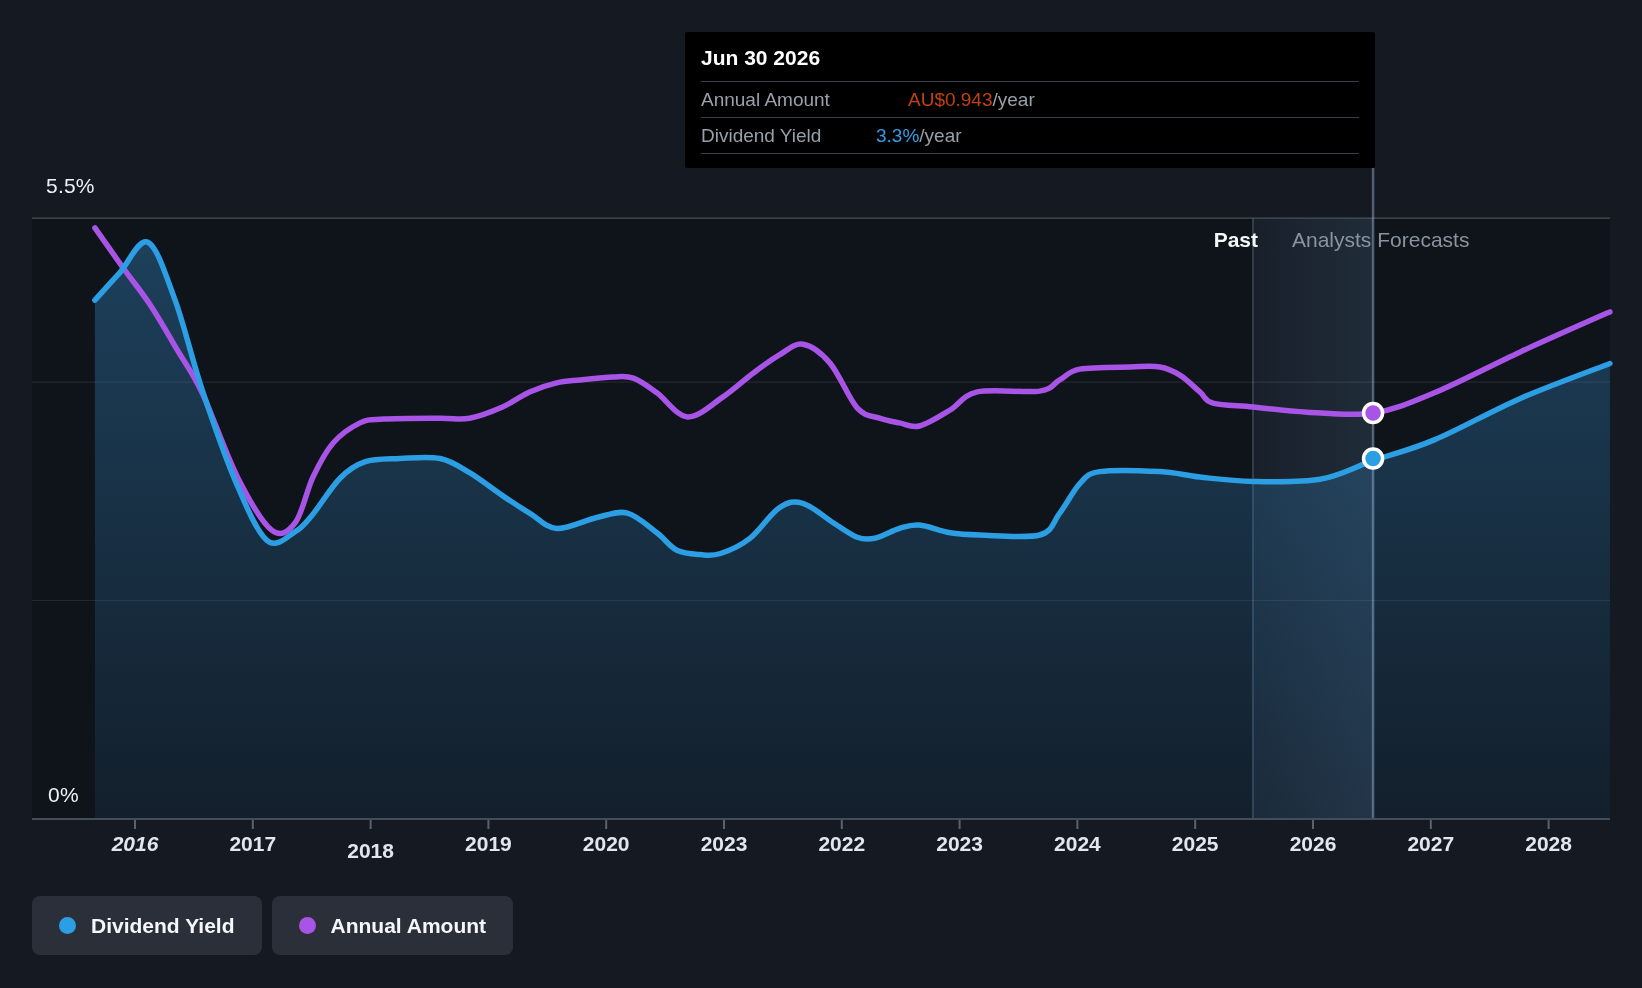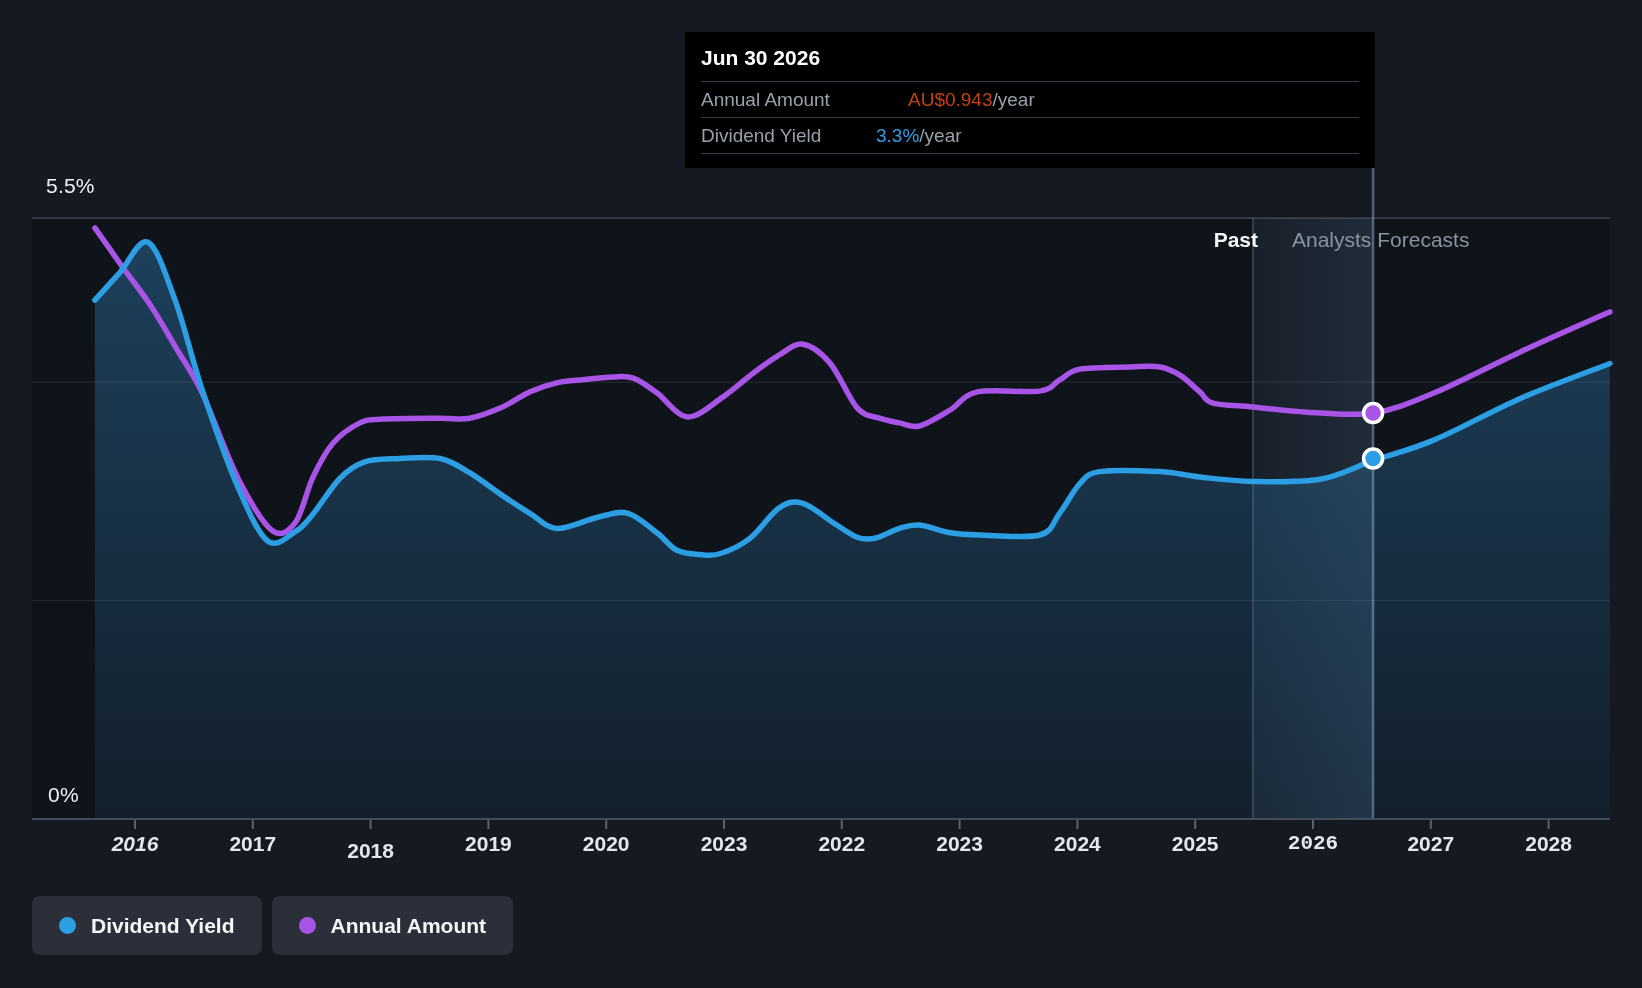--- a/index.html
+++ b/index.html
@@ -109,21 +109,21 @@
       <span class="year-label" style="left: 135px; font-style: italic;">2016</span>
       <span class="year-label" style="left: 252.8px;">2017</span>
       <span class="year-label" style="left: 370.6px; margin-top: 7px;">2018</span>
       <span class="year-label" style="left: 488.4px;">2019</span>
       <span class="year-label" style="left: 606.2px;">2020</span>
       <span class="year-label" style="left: 724px;">2023</span>
       <span class="year-label" style="left: 841.8px;">2022</span>
       <span class="year-label" style="left: 959.6px;">2023</span>
       <span class="year-label" style="left: 1077.4px;">2024</span>
       <span class="year-label" style="left: 1195.2px;">2025</span>
-      <span class="year-label" style="left: 1313px; font-family: Liberation Mono, monospace;">2026</span>
+      <span class="year-label" style="left: 1313px;">2026</span>
       <span class="year-label" style="left: 1430.8px;">2027</span>
       <span class="year-label" style="left: 1548.6px;">2028</span>
     </div>
 
   <div id="tooltip">
     <div id="tooltip-date">Jun 30 2026</div>
     <div id="tooltip-rows">
         <div class="tt-row">
           <span class="tt-label">Annual Amount</span>
           <span class="tt-value" style="color: #c2410c; margin-left: 32px;">AU$0.943</span>

